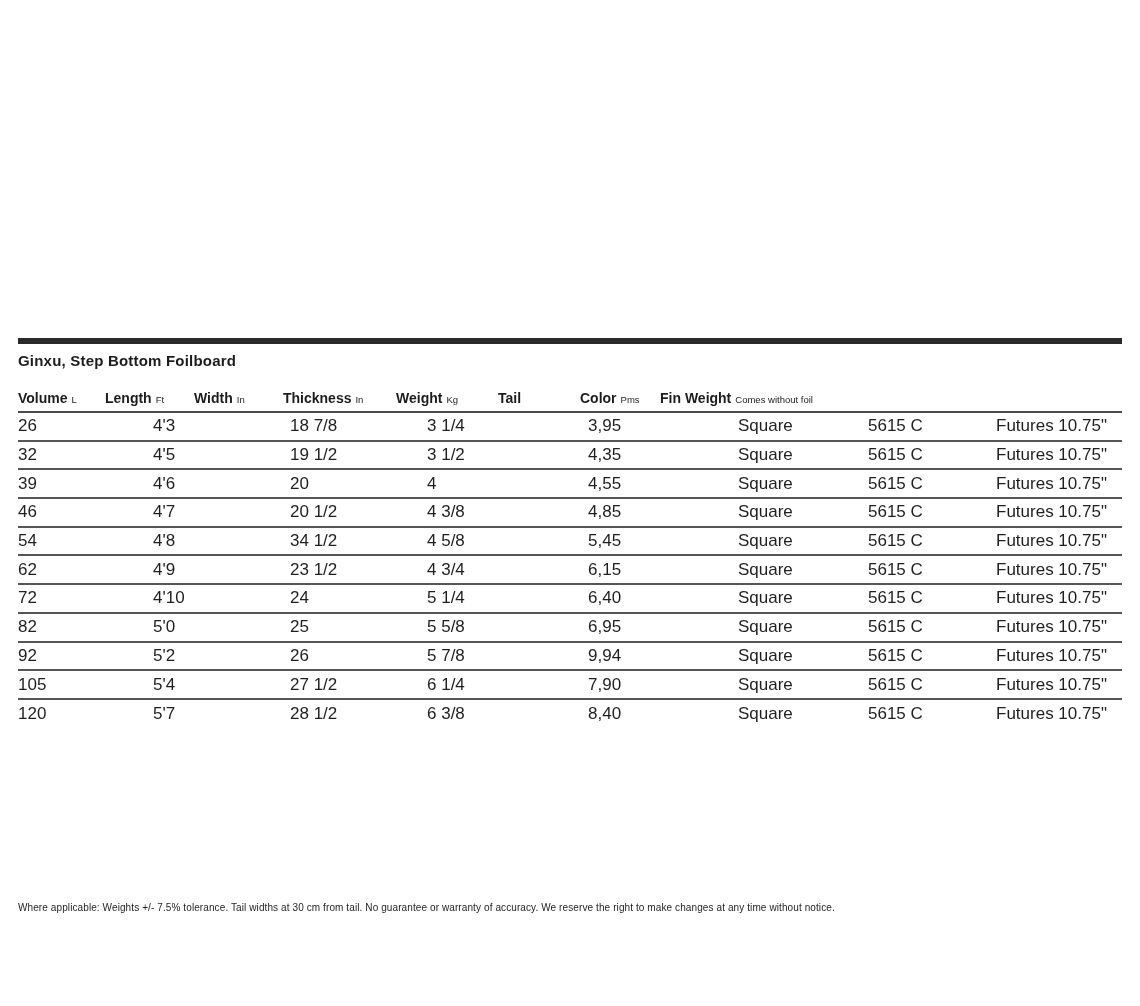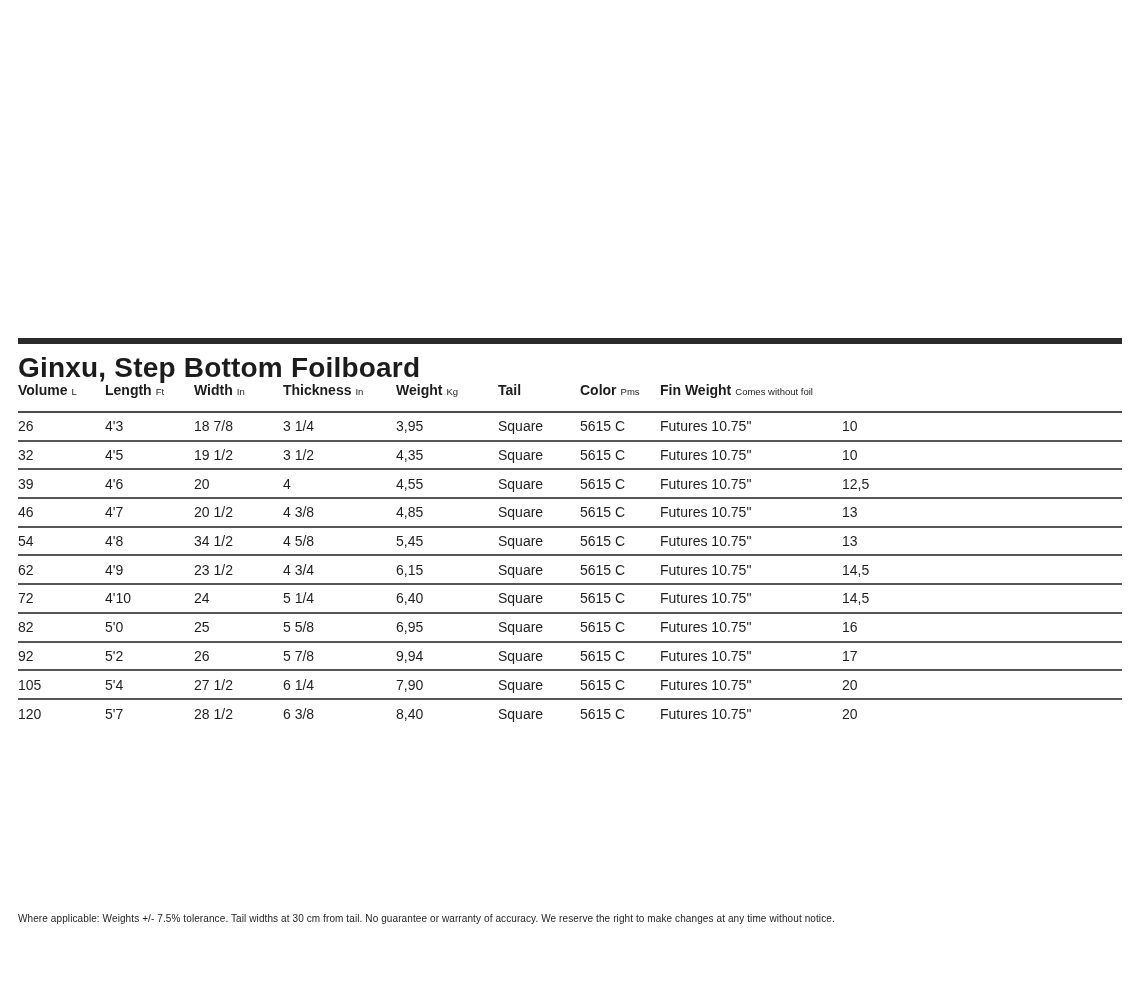--- a/index.html
+++ b/index.html
@@ -25,21 +25,21 @@
     top: 338px;
     width: 1104px;
     height: 6px;
     background: #2b2b2b;
   }
   .title {
     position: absolute;
     left: 18px;
     top: 352px;
     margin: 0;
-    font-size: 28px;
+    font-size: 15px;
     font-weight: bold;
     letter-spacing: 0.2px;
     color: #1c1c1c;
     white-space: nowrap;
   }
   .grid {
     display: grid;
     grid-template-columns: 87px 89px 89px 113px 102px 82px 80px 182px 1fr;
   }
   .thead {
@@ -50,58 +50,58 @@
     height: 29px;
     align-items: end;
     border-bottom: 2px solid #4b4b4b;
     box-sizing: content-box;
   }
   .hcell {
     font-size: 14px;
     font-weight: bold;
     color: #1c1c1c;
     white-space: nowrap;
-    padding-bottom: 13px;
+    padding-bottom: 5px;
   }
   .hunit {
     font-size: 9.5px;
     font-weight: normal;
     margin-left: 4px;
     color: #1c1c1c;
   }
   .tbody {
     position: absolute;
     left: 18px;
     top: 413px;
     width: 1104px;
   }
   .trow {
     height: 28.7px;
     box-sizing: border-box;
     align-items: center;
     border-bottom: 2px solid #565656;
-    font-size: 14px;
+    font-size: 17px;
     color: #1f1f1f;
+    gap: 48px;
   }
   .trow:last-child {
     border-bottom: none;
   }
   .cell {
     white-space: nowrap;
     overflow: visible;
   }
   .footer-note {
     position: absolute;
     left: 18px;
     top: 902px;
     font-size: 10px;
     color: #1f1f1f;
     white-space: nowrap;
     letter-spacing: 0.1px;
-    margin-top: 11px;
   }
 </style>
 </head>
 <body>
 
 <div class="sheet">
 
   <div class="top-bar"></div>
 
   <h1 class="title">Ginxu, Step Bottom Foilboard</h1>

